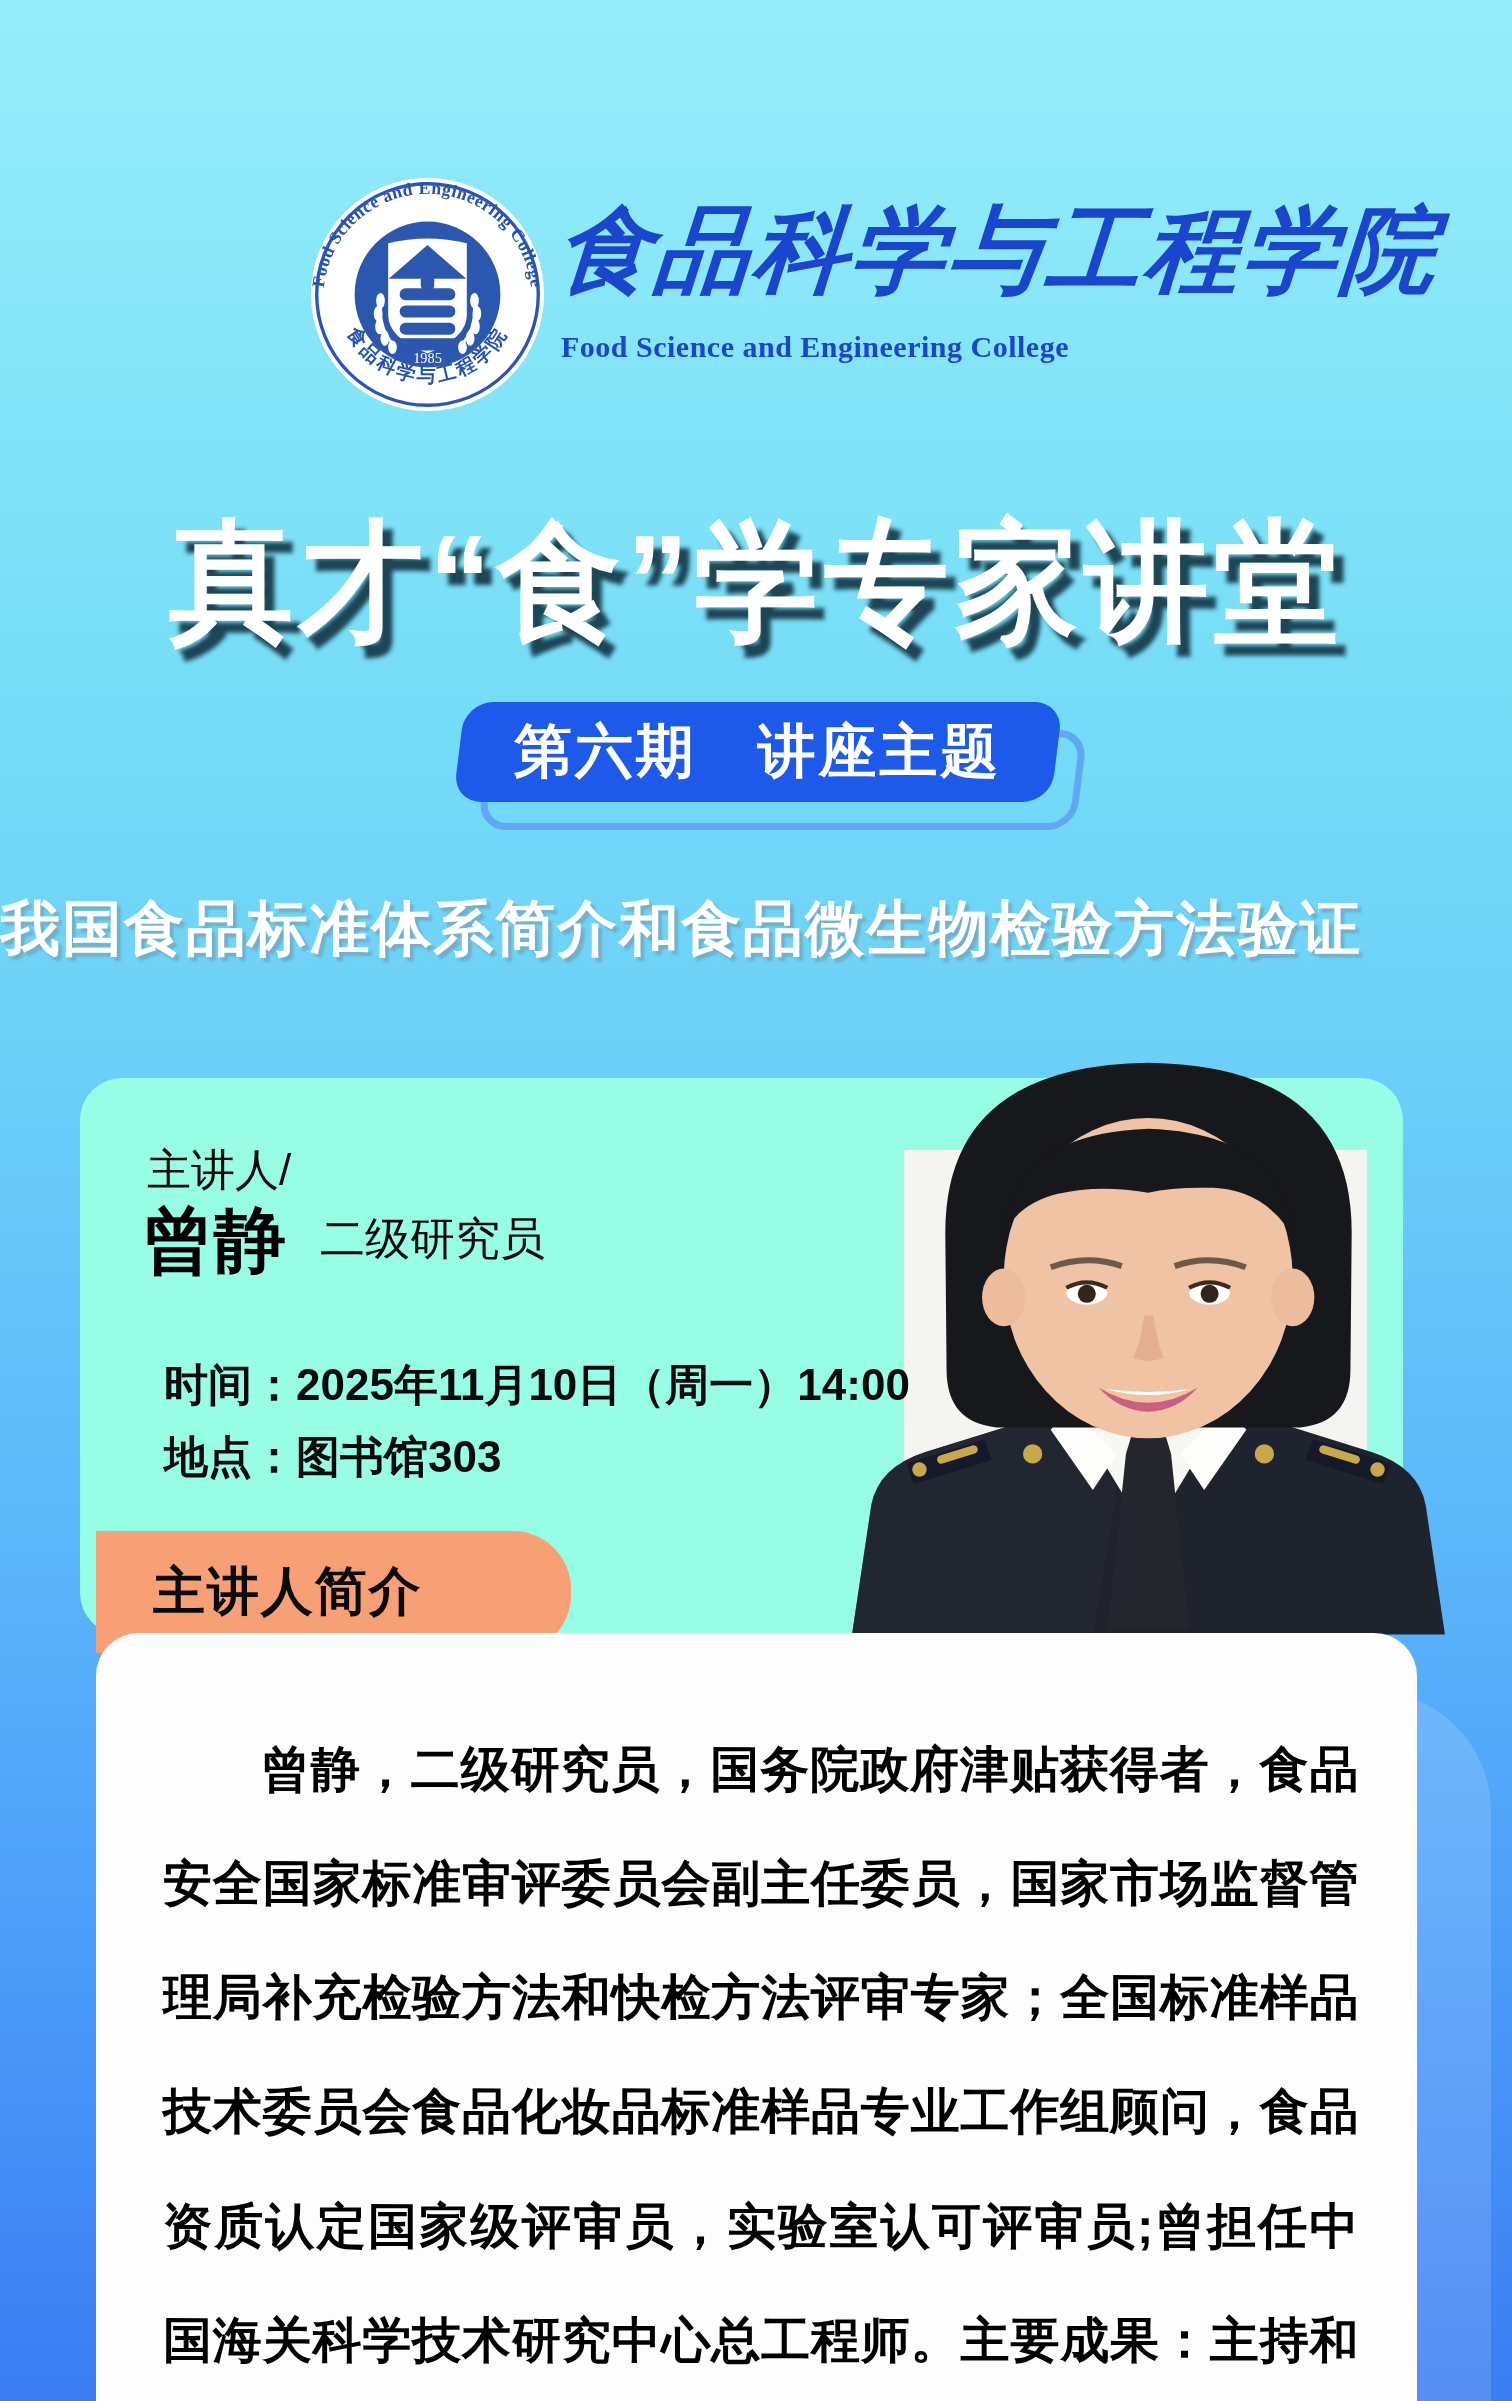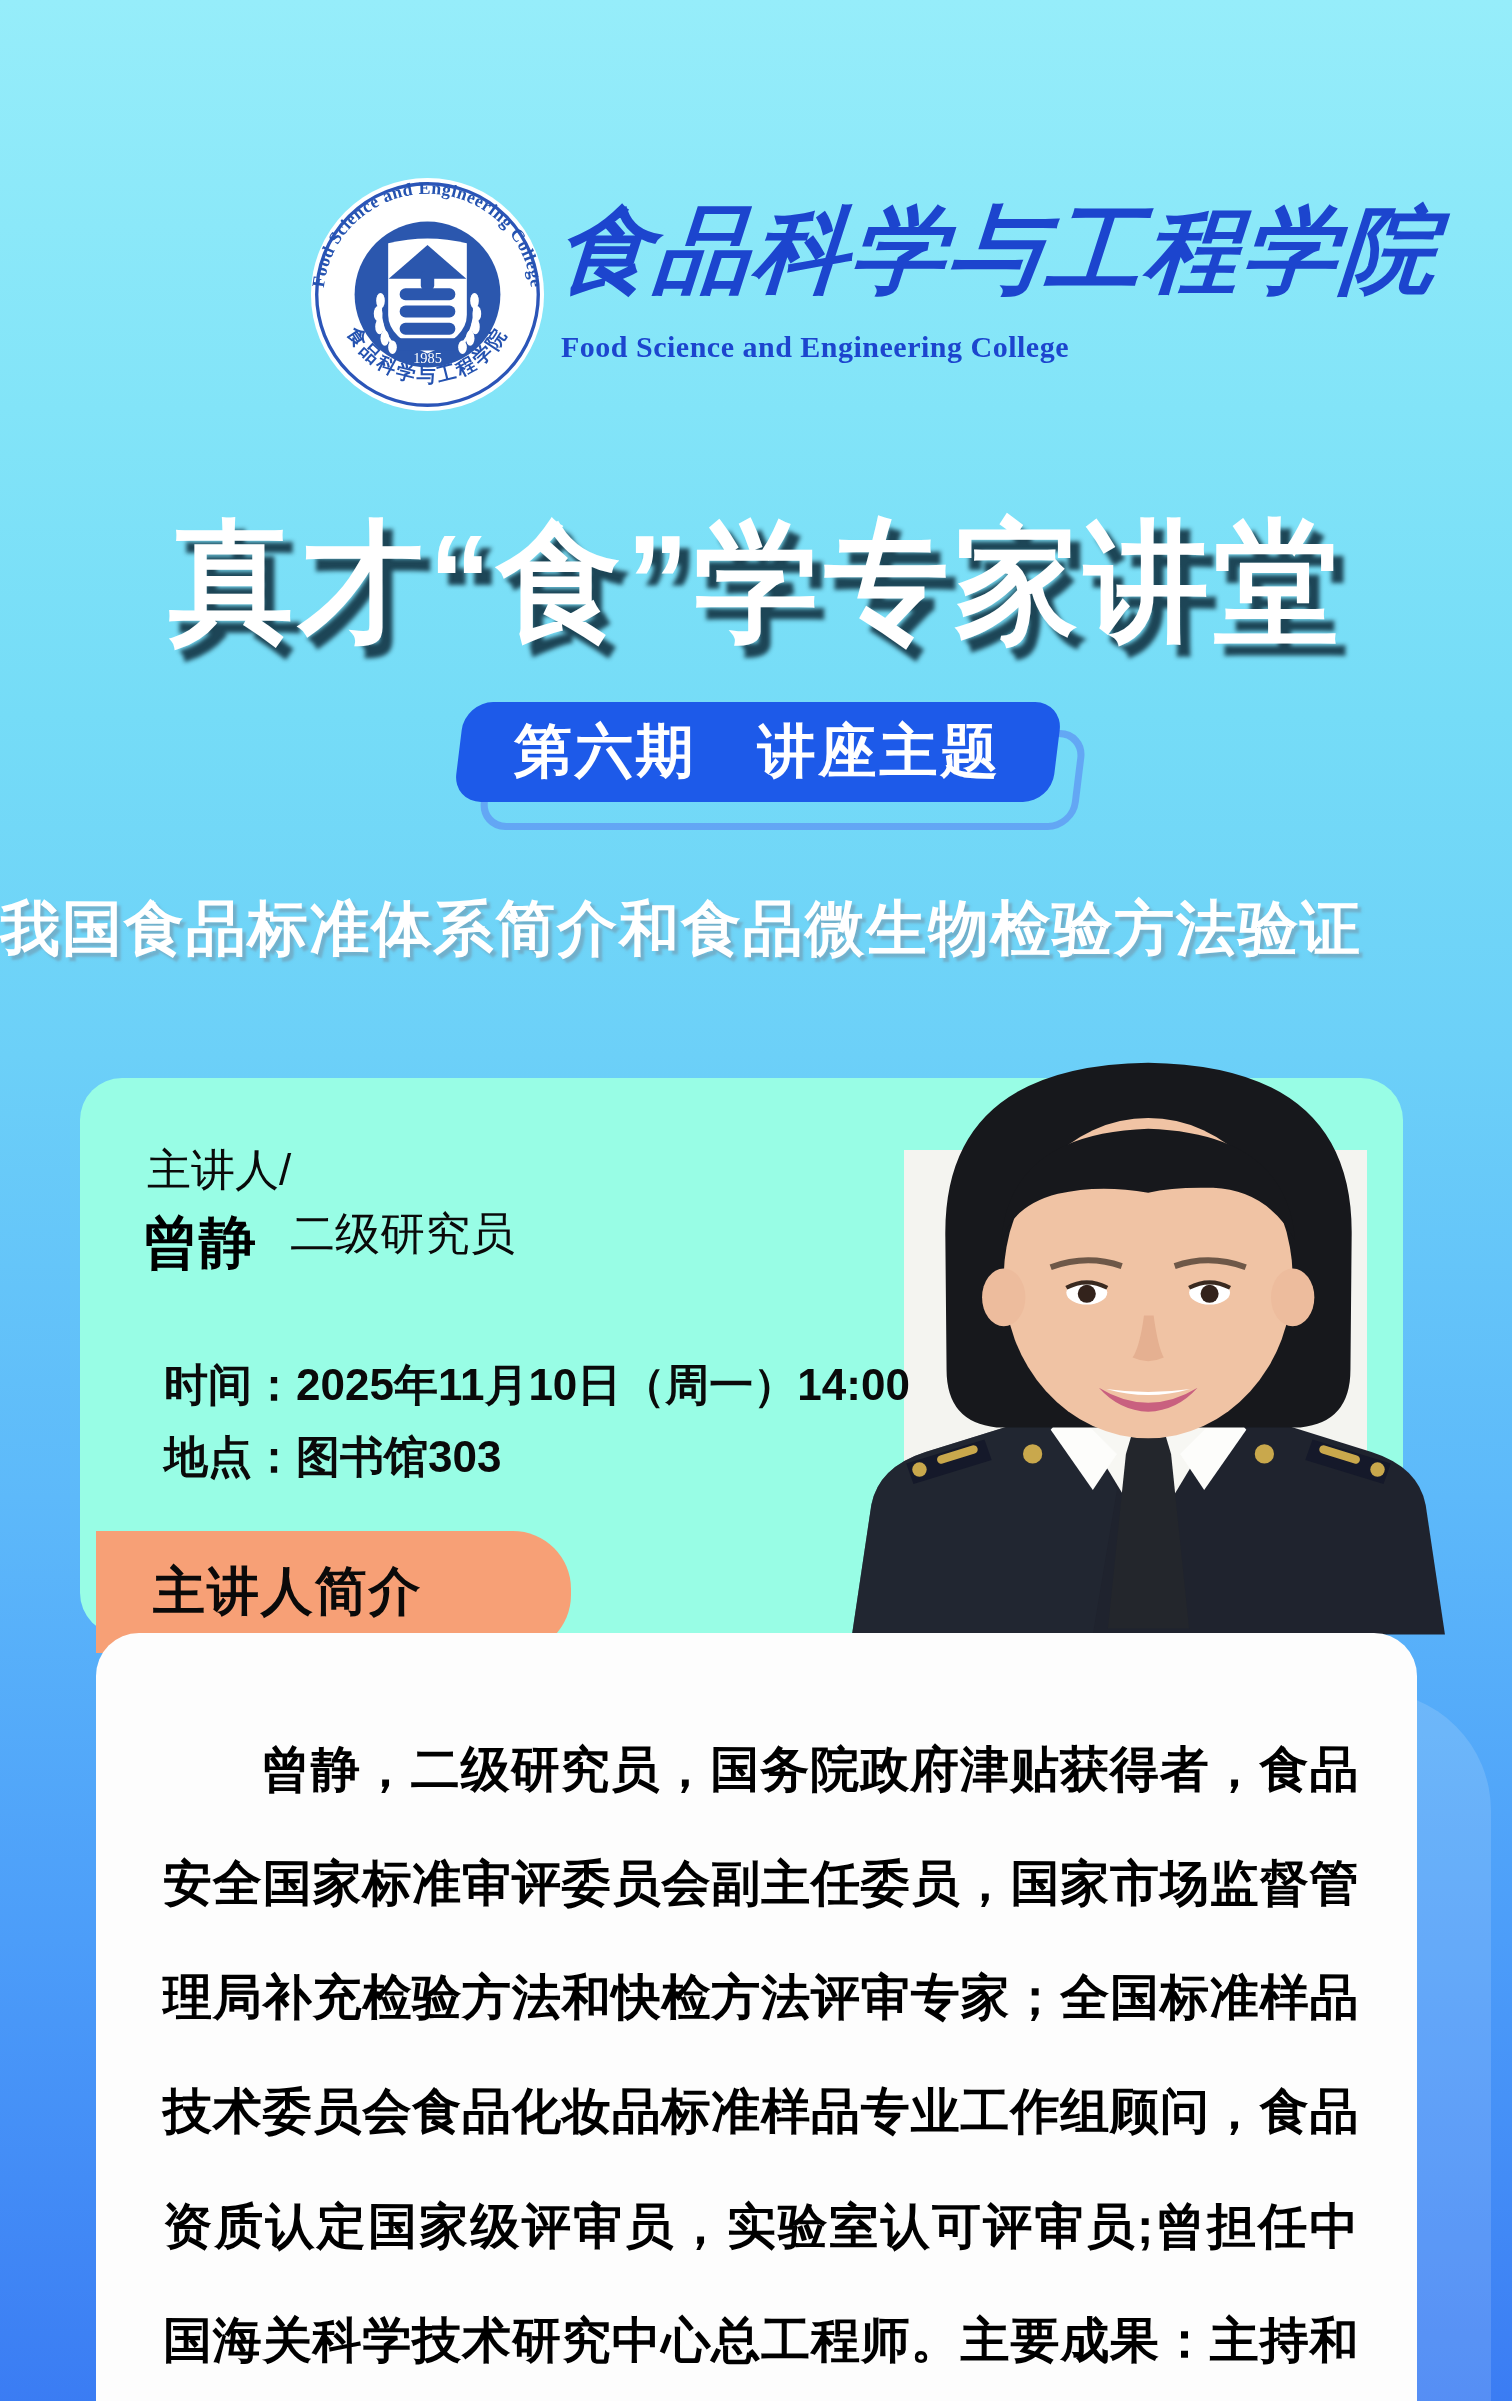--- a/index.html
+++ b/index.html
@@ -60,21 +60,21 @@
     position:absolute;left:80px;top:1078px;width:1323px;height:557px;
     background:#98FDE5;border-radius:42px;
   }
   .photo-frame{
     position:absolute;left:824px;top:72px;width:463px;height:485px;
     background:#F4F4F0;
   }
   .portrait{position:absolute;left:754px;top:-46px;width:629px;height:603px;}
   .role-label{position:absolute;left:67px;top:63px;font-size:44px;font-weight:500;color:#0a0a0a;}
   .name-row{position:absolute;left:62px;top:126px;display:flex;align-items:flex-end;gap:34px;}
-  .speaker-name{font-size:57px;font-weight:bold;color:#000;line-height:1;}
+  .speaker-name{font-size:72px;font-weight:bold;color:#000;line-height:1;}
   .speaker-title{font-size:45px;font-weight:500;color:#0a0a0a;padding-bottom:6.7px;white-space:nowrap;}
   .meta-row{position:absolute;left:67px;font-size:44px;font-weight:600;color:#0a0a0a;white-space:nowrap;margin-left:17px;}
   .meta-time{top:278px;}
   .meta-venue{top:350px;}
   
   .intro-tag{
     position:absolute;left:96px;top:1514px;width:475px;height:122px;
     background:#F7A076;border-radius:0 58px 58px 0;
     display:flex;align-items:center;margin-top:17px;
   }

